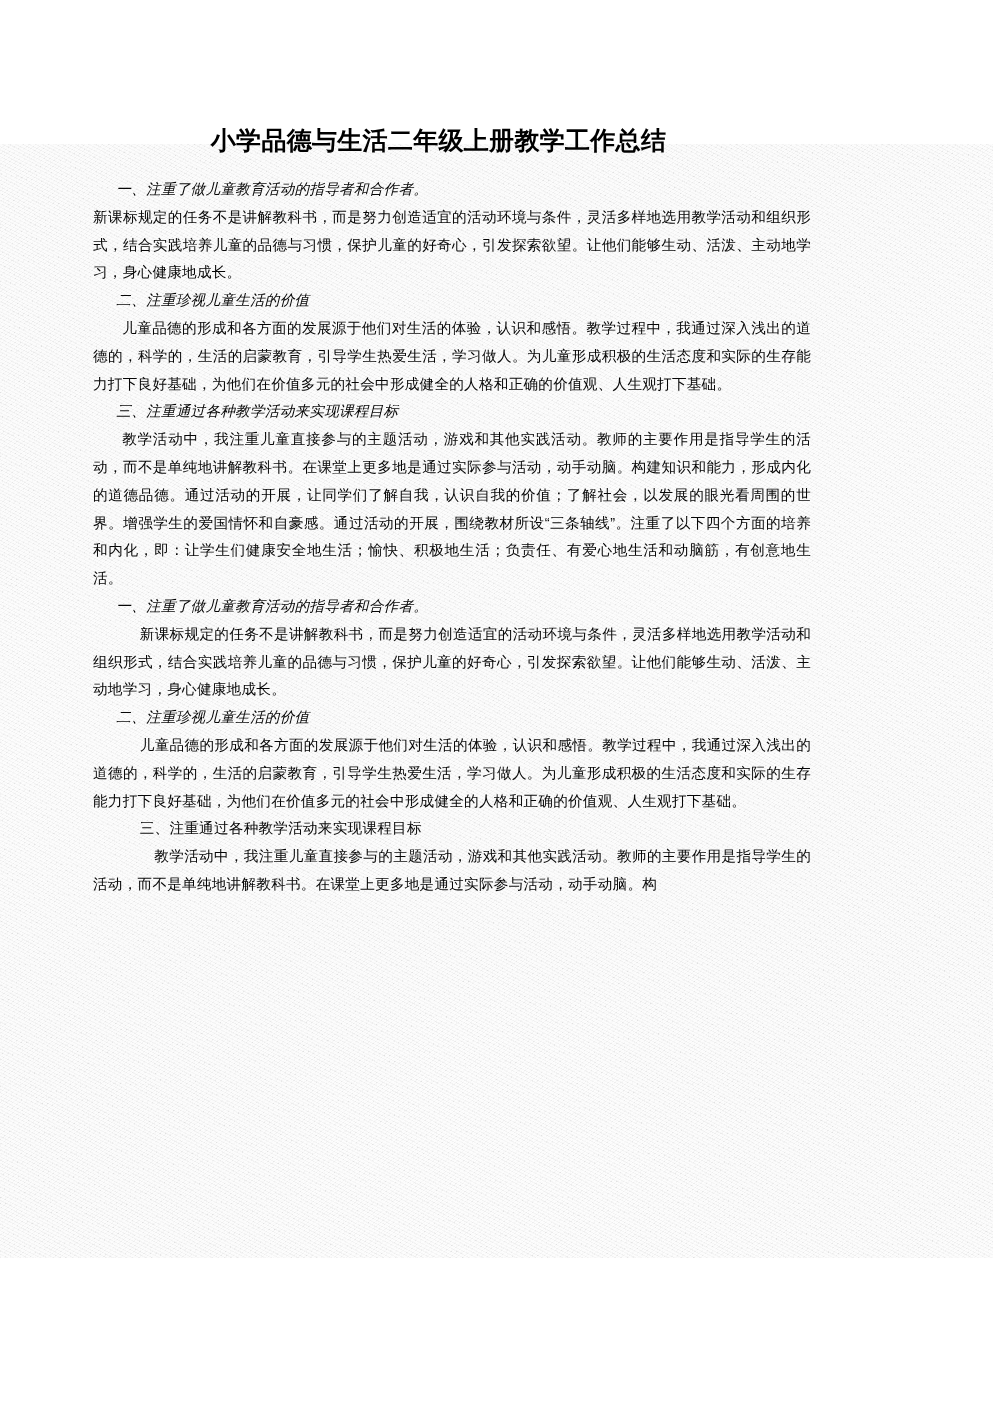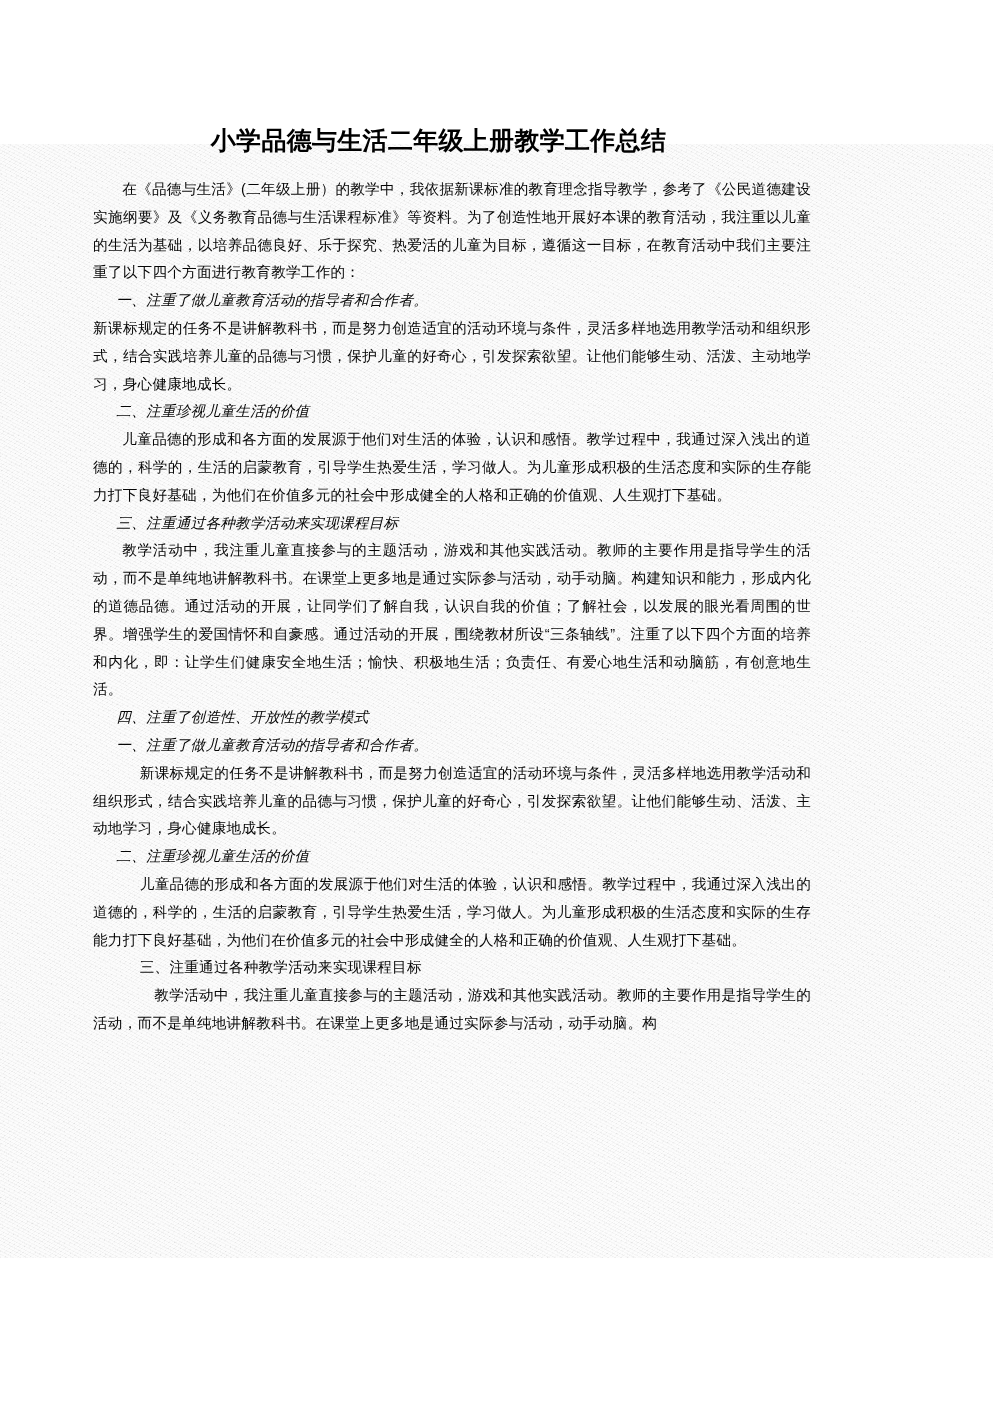--- a/index.html
+++ b/index.html
@@ -130,28 +130,26 @@
 
 <div id="page-sheet">
   <div id="paper-texture"></div>
   <div id="page-top-white"></div>
 
   <div id="content">
 
     <div id="doc-title">小学品德与生活二年级上册教学工作总结</div>
 
     <div id="body-text">
-      <p class="ind-1">在《品德与生活》(二年级上册）的教学中，我依据新课标准的教育理念指导教学，参考了《公民道德建设实施纲要》及《义务教育品德与生活课程标准》等资料。为了创造性地开展好本课的教育活动，我注重以儿童的生活为基础，以培养品德良好、乐于探究、热爱活的儿童为目标，遵循这一目标，在教育活动中我们主要注重了以下四个方面进行教育教学工作的：</p>
       <p class="ind-15">一、注重了做儿童教育活动的指导者和合作者。</p>
       <p class="ind-0">新课标规定的任务不是讲解教科书，而是努力创造适宜的活动环境与条件，灵活多样地选用教学活动和组织形式，结合实践培养儿童的品德与习惯，保护儿童的好奇心，引发探索欲望。让他们能够生动、活泼、主动地学习，身心健康地成长。</p>
       <p class="ind-15">二、注重珍视儿童生活的价值</p>
       <p class="ind-1">儿童品德的形成和各方面的发展源于他们对生活的体验，认识和感悟。教学过程中，我通过深入浅出的道德的，科学的，生活的启蒙教育，引导学生热爱生活，学习做人。为儿童形成积极的生活态度和实际的生存能力打下良好基础，为他们在价值多元的社会中形成健全的人格和正确的价值观、人生观打下基础。</p>
       <p class="ind-15">三、注重通过各种教学活动来实现课程目标</p>
       <p class="ind-1">教学活动中，我注重儿童直接参与的主题活动，游戏和其他实践活动。教师的主要作用是指导学生的活动，而不是单纯地讲解教科书。在课堂上更多地是通过实际参与活动，动手动脑。构建知识和能力，形成内化的道德品德。通过活动的开展，让同学们了解自我，认识自我的价值；了解社会，以发展的眼光看周围的世界。增强学生的爱国情怀和自豪感。通过活动的开展，围绕教材所设“三条轴线”。注重了以下四个方面的培养和内化，即：让学生们健康安全地生活；愉快、积极地生活；负责任、有爱心地生活和动脑筋，有创意地生活。</p>
-      <p class="ind-15">四、注重了创造性、开放性的教学模式</p>
       <p class="ind-15">一、注重了做儿童教育活动的指导者和合作者。</p>
       <p class="ind-2">新课标规定的任务不是讲解教科书，而是努力创造适宜的活动环境与条件，灵活多样地选用教学活动和组织形式，结合实践培养儿童的品德与习惯，保护儿童的好奇心，引发探索欲望。让他们能够生动、活泼、主动地学习，身心健康地成长。</p>
       <p class="ind-15">二、注重珍视儿童生活的价值</p>
       <p class="ind-2">儿童品德的形成和各方面的发展源于他们对生活的体验，认识和感悟。教学过程中，我通过深入浅出的道德的，科学的，生活的启蒙教育，引导学生热爱生活，学习做人。为儿童形成积极的生活态度和实际的生存能力打下良好基础，为他们在价值多元的社会中形成健全的人格和正确的价值观、人生观打下基础。</p>
       <p class="ind-2">三、注重通过各种教学活动来实现课程目标</p>
       <p class="ind-25">教学活动中，我注重儿童直接参与的主题活动，游戏和其他实践活动。教师的主要作用是指导学生的活动，而不是单纯地讲解教科书。在课堂上更多地是通过实际参与活动，动手动脑。构</p>
     </div>
 
   </div>
 </div>

